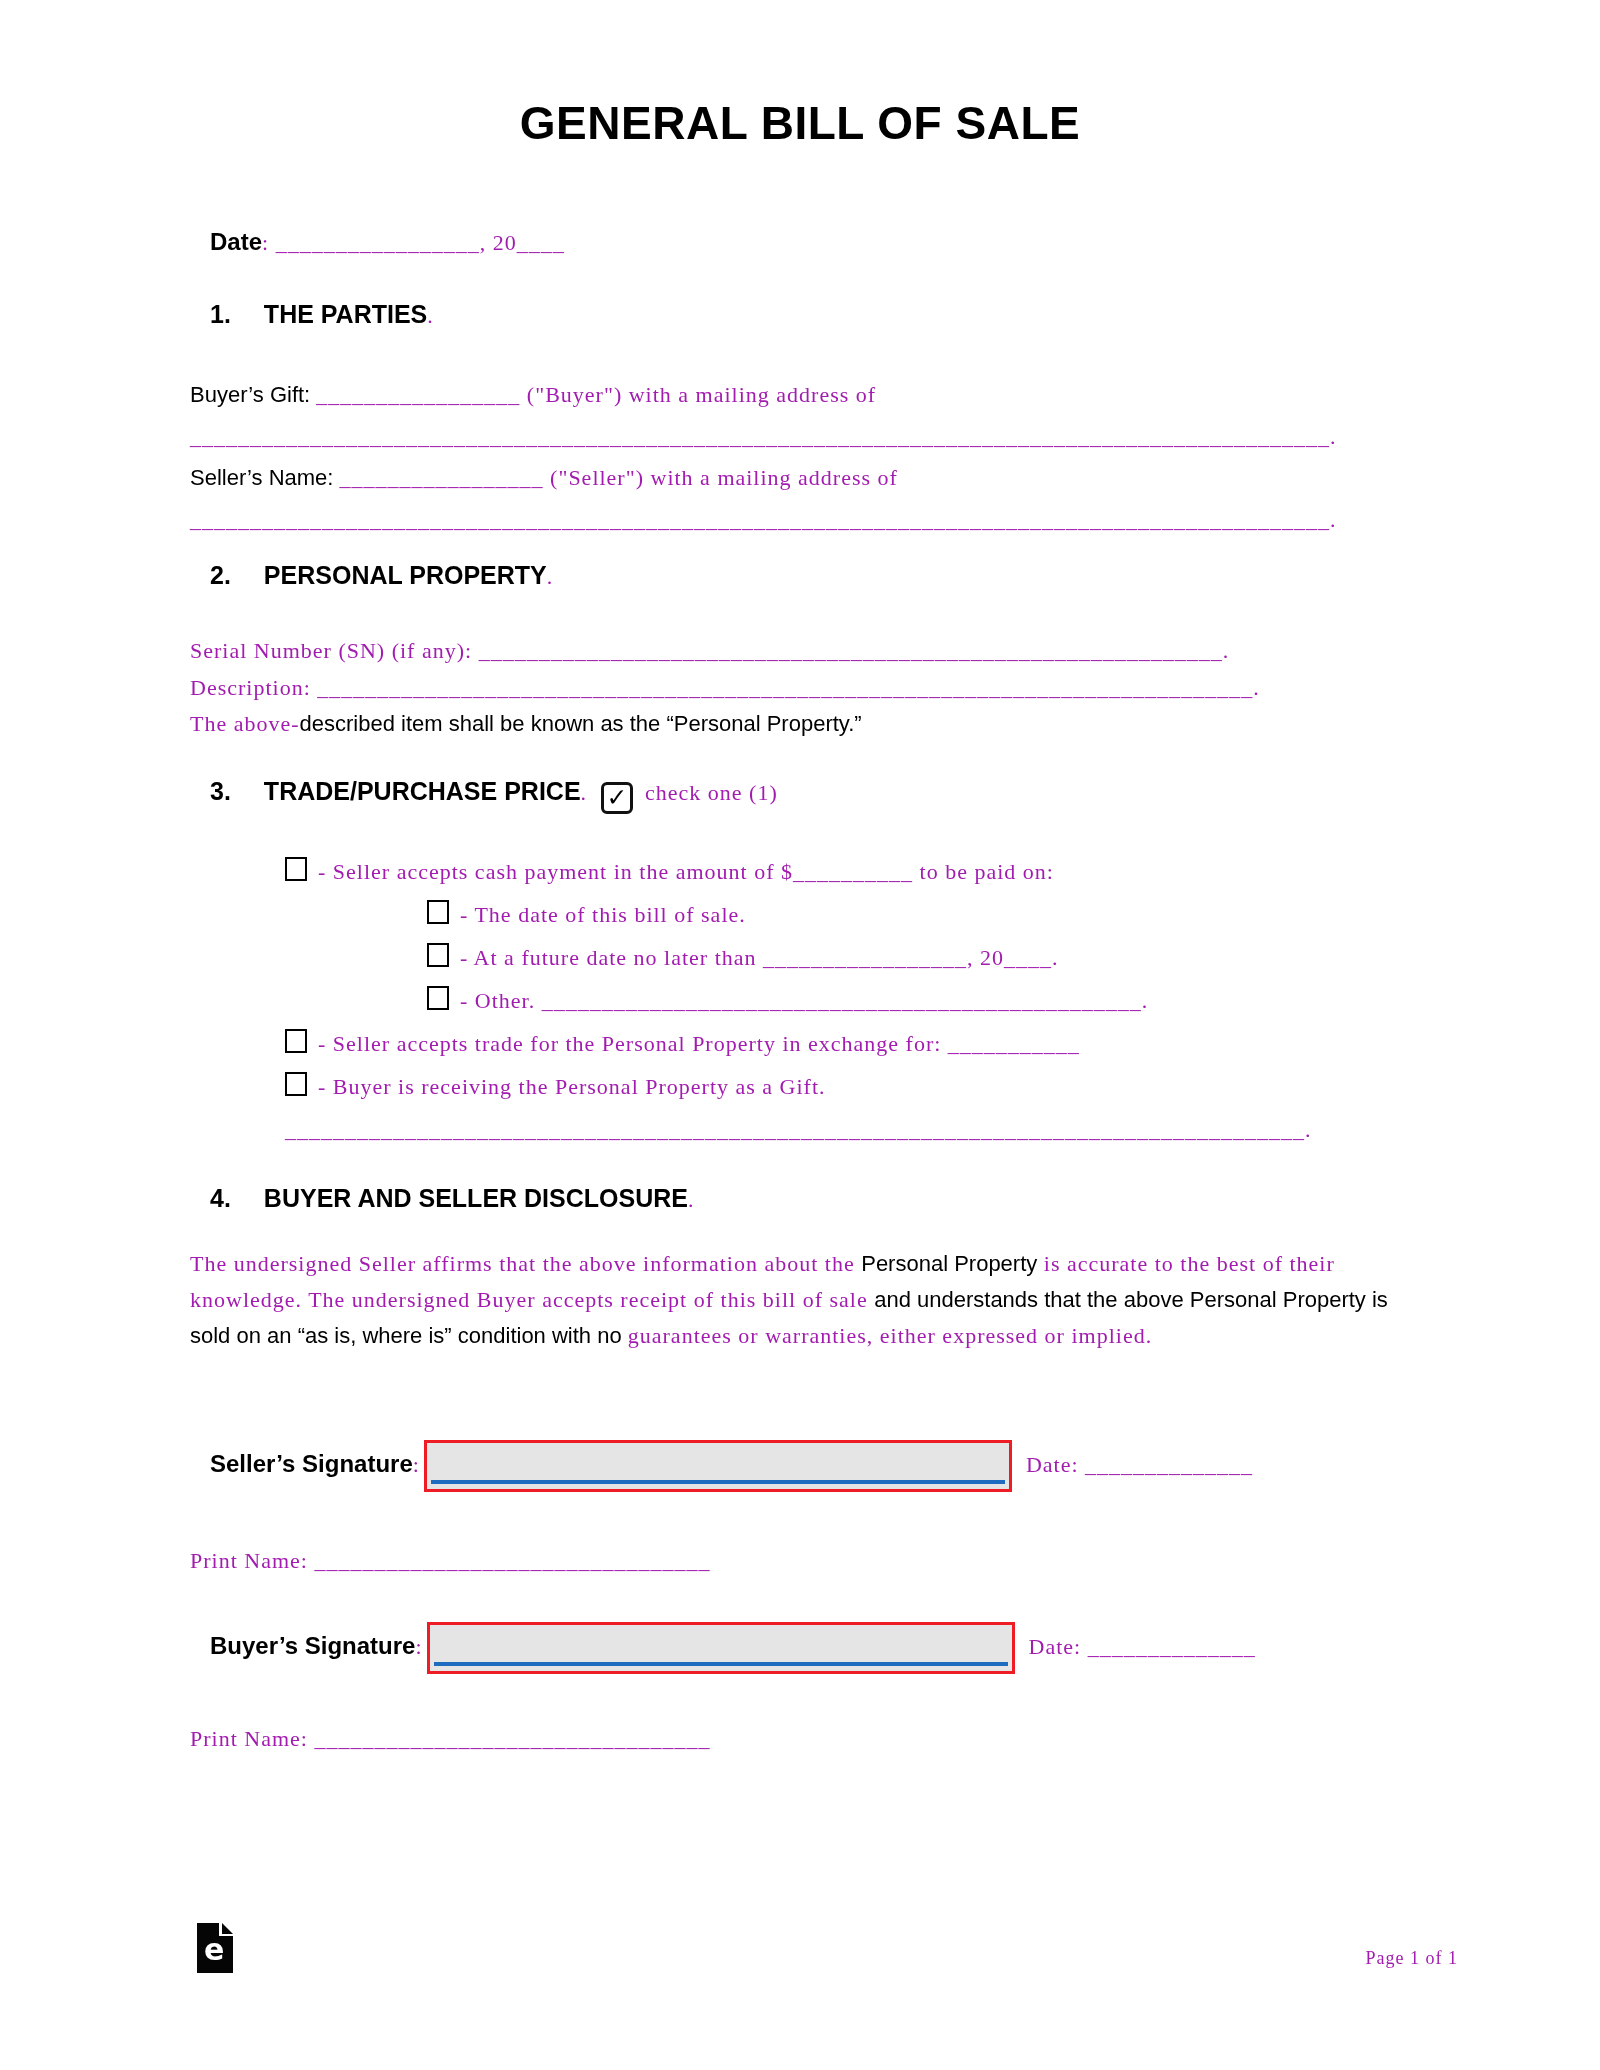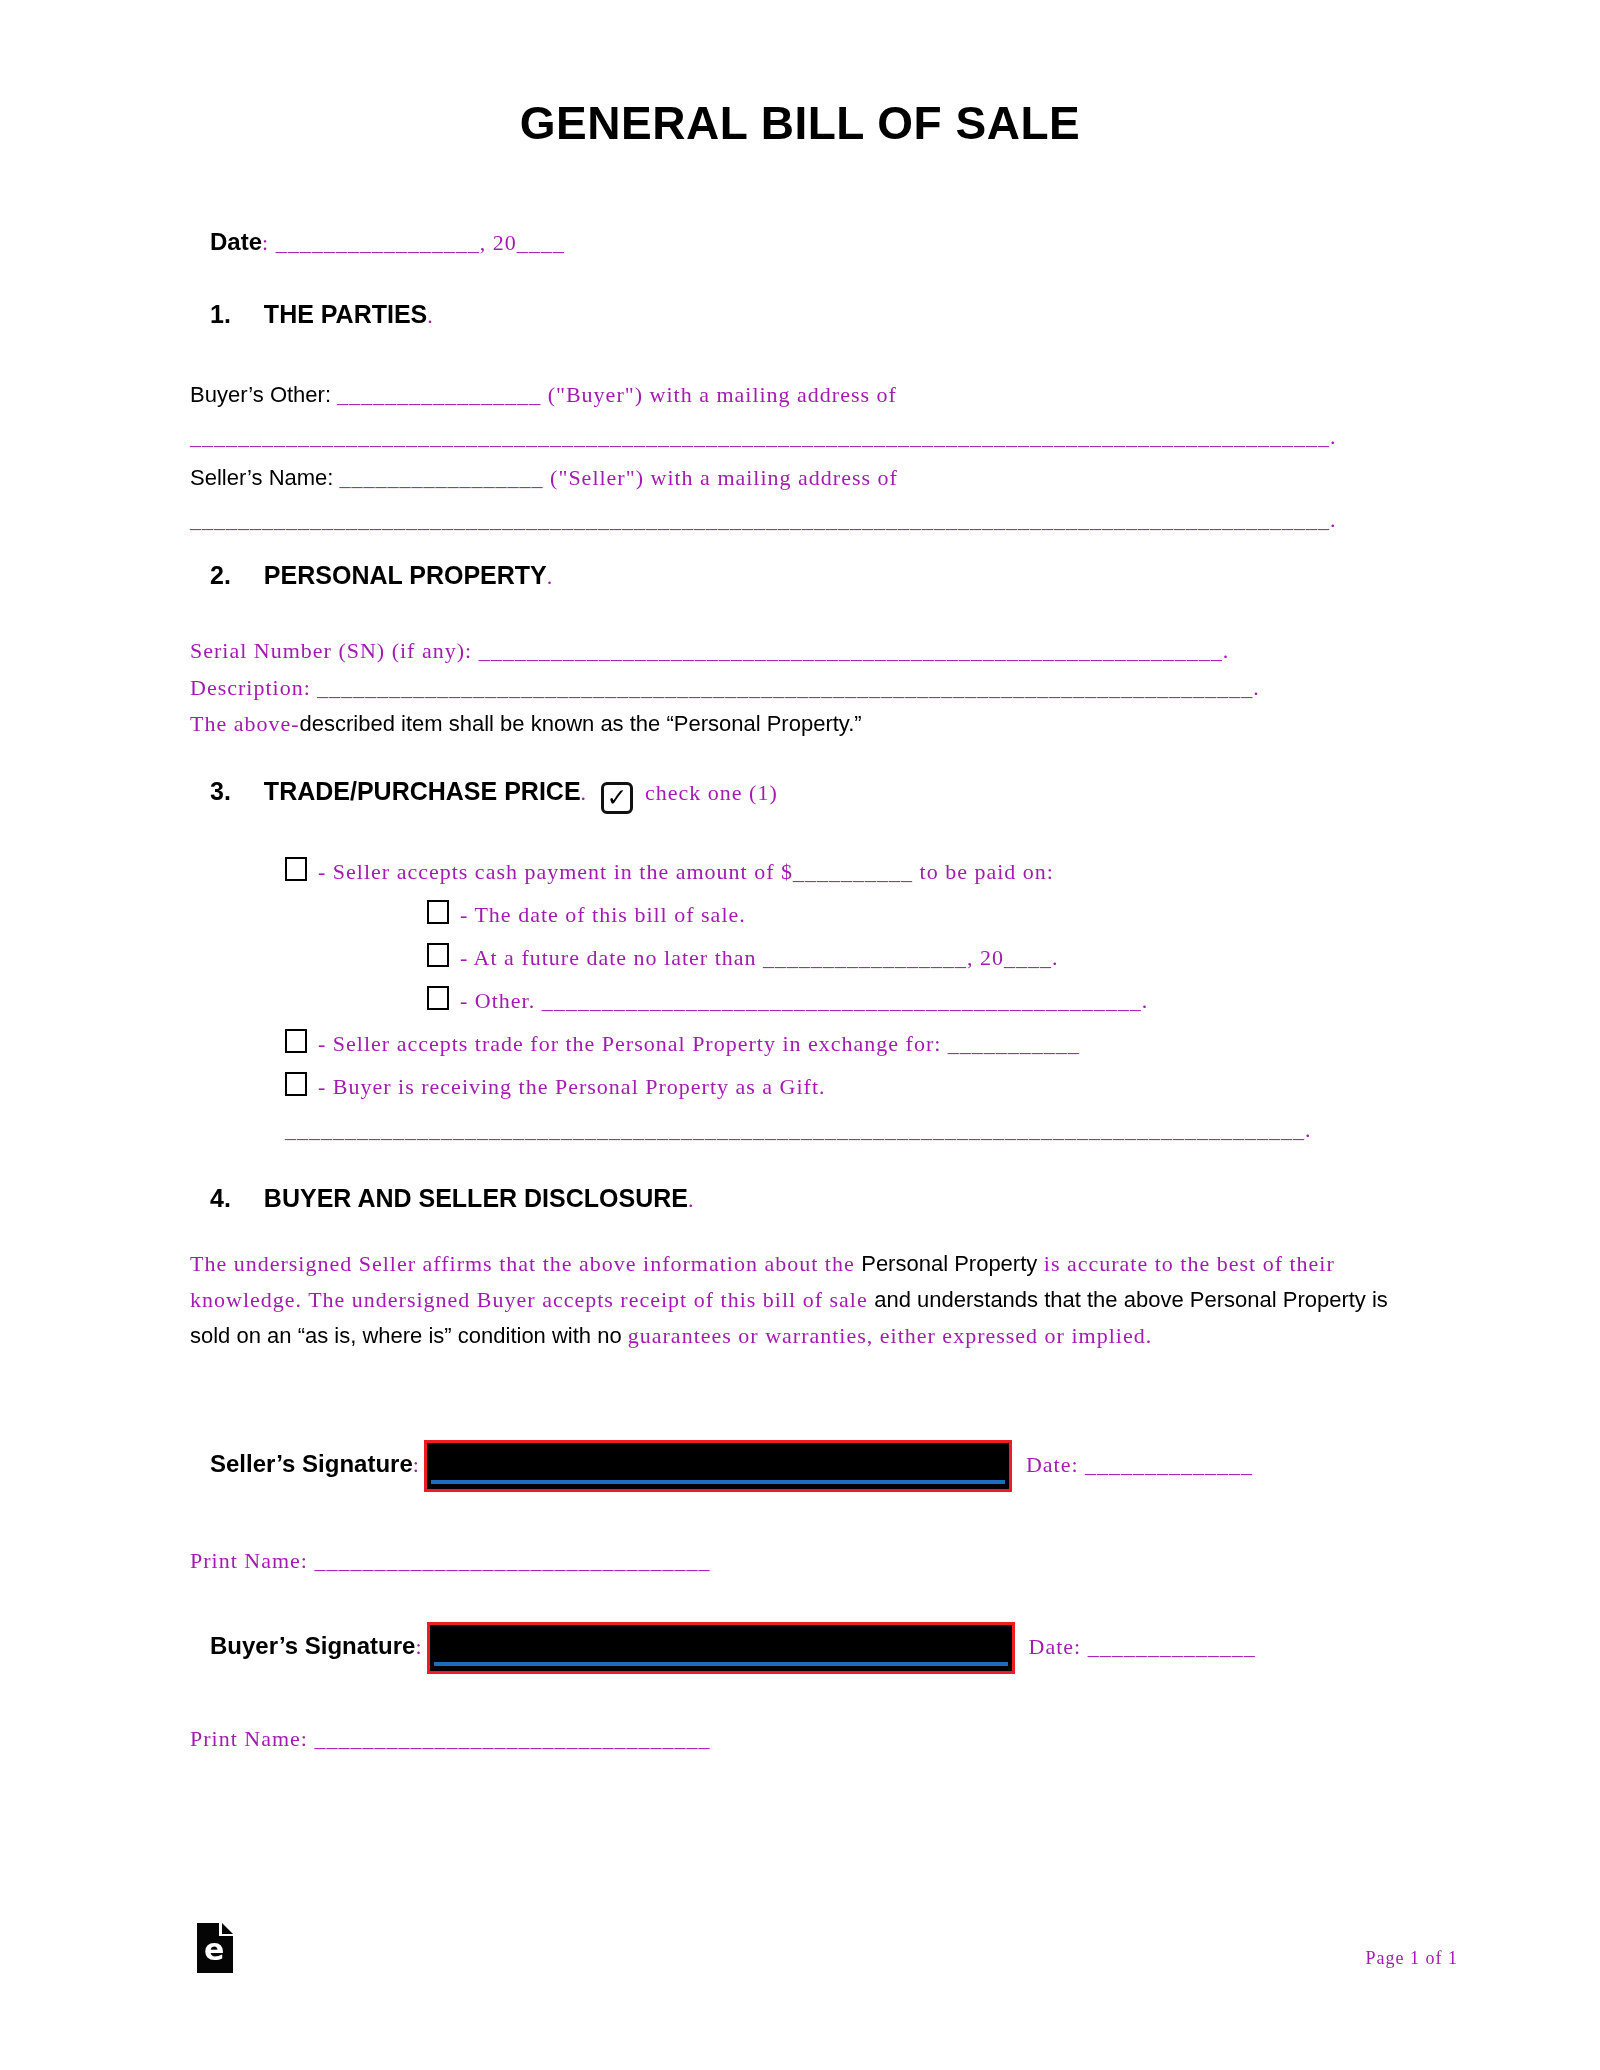--- a/index.html
+++ b/index.html
@@ -42,21 +42,21 @@
   }
   .item{padding-left:95px;line-height:43px;white-space:nowrap;}
   .item.sub{padding-left:237px;}
   .cont{padding-left:95px;white-space:nowrap;}
   .para{width:1240px;line-height:36px;}
   .s1block .ln{line-height:41.5px;}
   .s2block .ln{line-height:36.5px;}
   .sigrow{white-space:nowrap;}
   .sigbox{
     position:relative;display:inline-block;width:582px;height:46px;
-    border:3px solid var(--red);background:#000000;margin:0 8px 0 4px;vertical-align:middle;font-style:italic;
+    border:3px solid var(--red);background:#e5e5e5;margin:0 8px 0 4px;vertical-align:middle;font-style:italic;
   }
   .sigdash{
     position:absolute;left:10px;bottom:8px;width:560px;height:20px;line-height:20px;
     overflow:hidden;white-space:nowrap;color:var(--dash-blue);
     font-family:"DejaVu Sans",sans-serif;font-size:22px;letter-spacing:1px;
   }
   .sigline{position:absolute;left:4px;right:4px;bottom:5px;height:4px;background:var(--line-blue);}
   .datespan{margin-left:6px;}
   .footer-logo{position:absolute;left:197px;top:1923px;}
   .pagenum{position:absolute;right:142px;top:1948px;font-size:18px;}
@@ -71,21 +71,21 @@
   <div class="abs ln" style="top:228px">
     <span class="h lab">Date</span><span class="t">: _________________, 20____</span>
   </div>
 
   <div class="abs ln" style="top:300px">
     <span class="h sec num">1.</span><span class="h sec">THE PARTIES</span><span class="t dot">.</span>
   </div>
 
   <div class="abs s1block" style="top:374px">
     <div class="ln">
-      <span class="a">Buyer’s Other: </span><span class="t">_________________</span><span class="t"> ("Buyer") with a mailing address of</span>
+      <span class="a">Buyer’s Gift: </span><span class="t">_________________</span><span class="t"> ("Buyer") with a mailing address of</span>
     </div>
     <div class="ln">
       <span class="t">_______________________________________________________________________________________________.</span>
     </div>
     <div class="ln">
       <span class="a">Seller’s Name: </span><span class="t">_________________</span><span class="t"> ("Seller") with a mailing address of</span>
     </div>
     <div class="ln">
       <span class="t">_______________________________________________________________________________________________.</span>
     </div>

